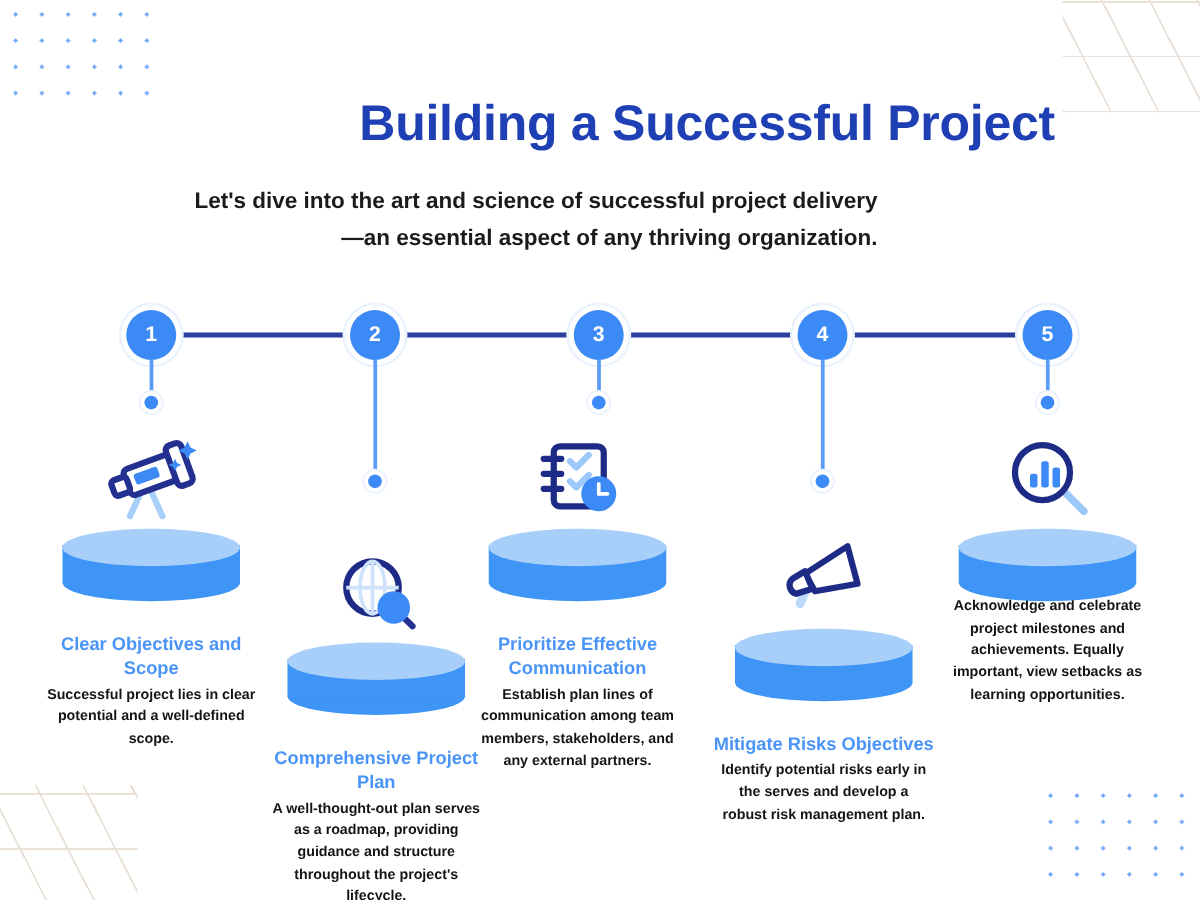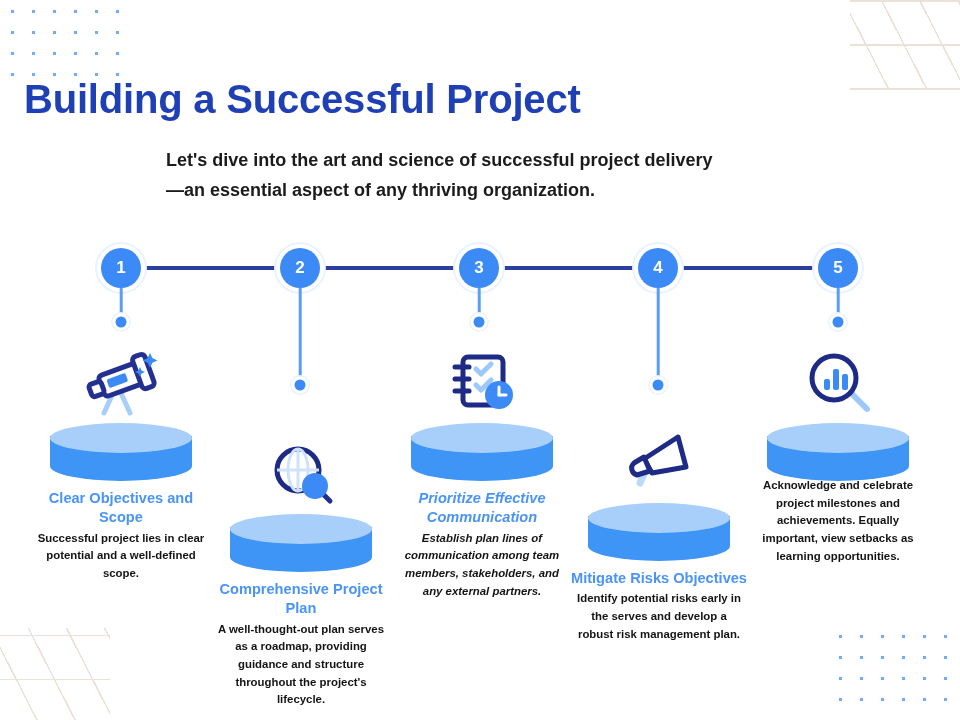--- a/index.html
+++ b/index.html
@@ -21,21 +21,21 @@
   .lattice{
     background-image:
       repeating-linear-gradient(63deg, #e7ddd2 0 1.5px, transparent 1.5px 34px),
       repeating-linear-gradient(0deg,  #e7ddd2 0 1.5px, transparent 1.5px 44px);
     opacity:.85;
   }
   #lat-tr{right:0;top:-6px;width:110px;height:96px;}
   #lat-bl{left:0;bottom:-4px;width:110px;height:96px;}
 
   
-  #header{position:absolute;left:0;top:78px;width:844px;text-align:left;padding-left:24px;}
+  #header{position:absolute;left:0;top:78px;width:844px;text-align:right;}
   #page-title{
     font-size:40px;font-weight:bold;color:#1f3fb5;letter-spacing:-.2px;
     line-height:1.05;margin:0;
   }
   #page-subtitle{
     margin:26px auto 0;width:560px;
     font-size:18px;font-weight:bold;color:#1b1b1b;line-height:1.65;
   }
 
   
@@ -70,21 +70,21 @@
   }
   .ped-bottom{
     position:absolute;left:0;top:28px;width:142px;height:30px;
     background:#3e95f5;border-radius:50%/50%;
   }
   .ped-top{
     position:absolute;left:0;top:0;width:142px;height:30px;
     background:#a8cffa;border-radius:50%/50%;
   }
   .col-title{
-    margin-top:14px;font-size:14.6px;font-weight:bold;color:#4a94f7;line-height:1.32;
+    margin-top:32px;font-size:14.6px;font-weight:bold;color:#4a94f7;line-height:1.32;
   }
   .col-body{
     margin:2px auto 0;width:168px;
     font-size:11.4px;font-weight:bold;color:#141414;line-height:1.55;
   }
 </style>
 </head>
 <body>
 
 <div class="deco dots" id="dots-tl"></div>
@@ -179,21 +179,21 @@
   </div>
   <div class="pedestal">
     <div class="ped-bottom"></div>
     <div class="ped-body"></div>
     <div class="ped-top"></div>
   </div>
   <div class="col-title">Comprehensive Project Plan</div>
   <div class="col-body">A well-thought-out plan serves as a roadmap, providing guidance and structure throughout the project's lifecycle.</div>
 </div>
 
-<div class="col" style="left:387px;top:345px;font-style:italic;">
+<div class="col" style="left:367px;top:345px;">
   <div class="icon-wrap">
     <svg width="82" height="72" viewBox="0 0 82 72">
       <rect x="22" y="10" width="40" height="48" rx="5" fill="#ffffff" stroke="#1d2b86" stroke-width="5"></rect>
       <g stroke="#1d2b86" stroke-width="5" stroke-linecap="round">
         <line x1="14" y1="20" x2="28" y2="20"></line>
         <line x1="14" y1="32" x2="28" y2="32"></line>
         <line x1="14" y1="44" x2="28" y2="44"></line>
       </g>
       <g stroke="#9dc9fa" stroke-width="5" fill="none" stroke-linecap="round" stroke-linejoin="round">
         <polyline points="35,22 40,27 50,17"></polyline>

